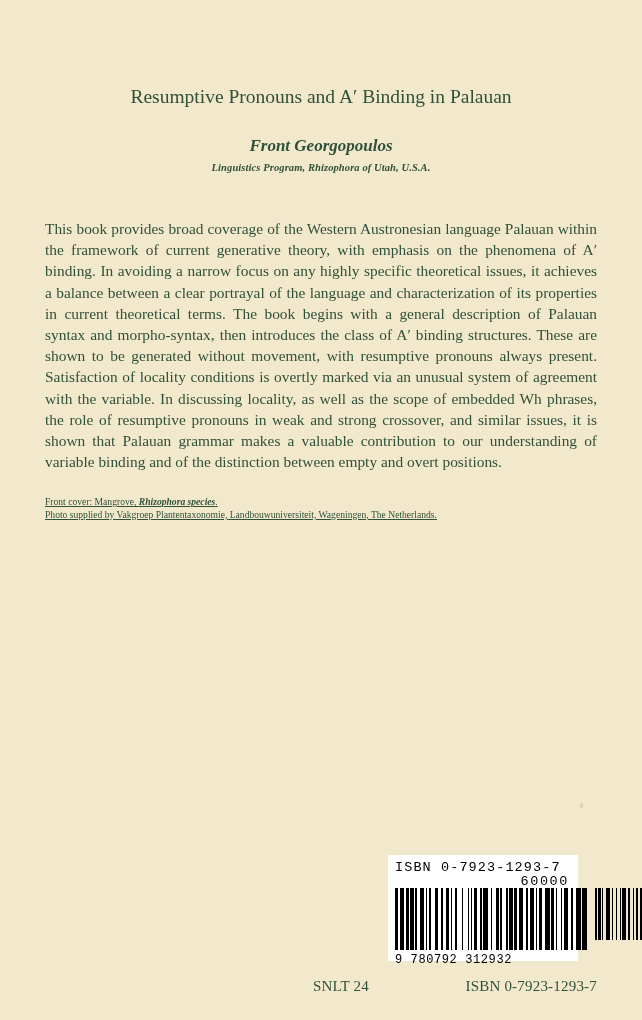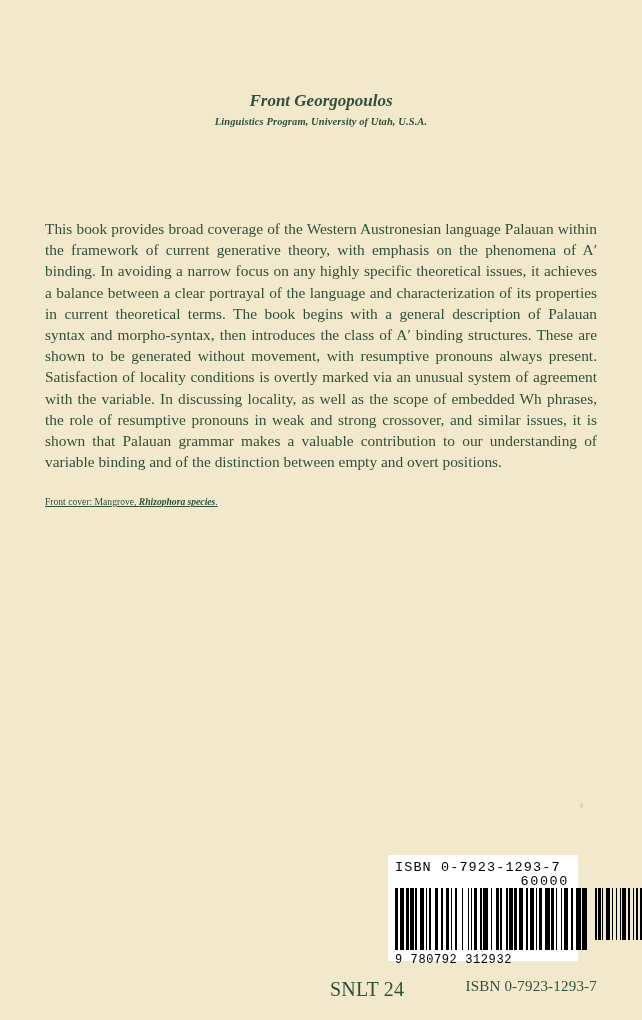--- a/index.html
+++ b/index.html
@@ -183,43 +183,45 @@
     align-items: baseline;
     color: #2f5039;
     font-size: 15.5px;
     letter-spacing: 0.2px;
   }
   .footer-publisher {
     flex: 0 0 auto;
   }
   .footer-series {
     position: absolute;
-    left: 285px;
-    font-size: 20px;
+    left: 268px;
+    font-size: 15px;
   }
   .footer-isbn {
     position: absolute;
     right: 0;
     font-size: 15px;
   }
 </style>
 </head>
 <body>
 
 <div class="cover">
 
   <div class="title-block">
+    <div class="book-subtitle">Resumptive Pronouns and A′ Binding in Palauan</div>
     <div class="author-name">Front Georgopoulos</div>
-    <div class="author-affiliation">Linguistics Program, University of Utah, U.S.A.</div>
+    <div class="author-affiliation">Linguistics Program, Rhizophora of Utah, U.S.A.</div>
   </div>
 
   <div class="blurb">This book provides broad coverage of the Western Austronesian language Palauan within the framework of current generative theory, with emphasis on the phenomena of A′ binding. In avoiding a narrow focus on any highly specific theoretical issues, it achieves a balance between a clear portrayal of the language and characterization of its properties in current theoretical terms. The book begins with a general description of Palauan syntax and morpho-syntax, then introduces the class of A′ binding structures. These are shown to be generated without movement, with resumptive pronouns always present. Satisfaction of locality conditions is overtly marked via an unusual system of agreement with the variable. In discussing locality, as well as the scope of embedded Wh phrases, the role of resumptive pronouns in weak and strong crossover, and similar issues, it is shown that Palauan grammar makes a valuable contribution to our understanding of variable binding and of the distinction between empty and overt positions.</div>
 
   <div class="credits">
     <div class="line"><span>Front cover: Mangrove, </span><em>Rhizophora species</em><span>.</span></div>
+    <div class="line">Photo supplied by Vakgroep Plantentaxonomie, Landbouwuniversiteit, Wageningen, The Netherlands.</div>
   </div>
 
   <div class="speck"></div>
 
   <div class="barcode-box">
     <div class="bc-isbn-text">ISBN 0-7923-1293-7</div>
     <div class="bc-addon-text">60000</div>
     <div class="bc-bars-row">
       <div class="bars-main" id="bars-main">
           <span class="bar" style="width: 3.1px; height: 62px; background: rgb(0, 0, 0);"></span>

